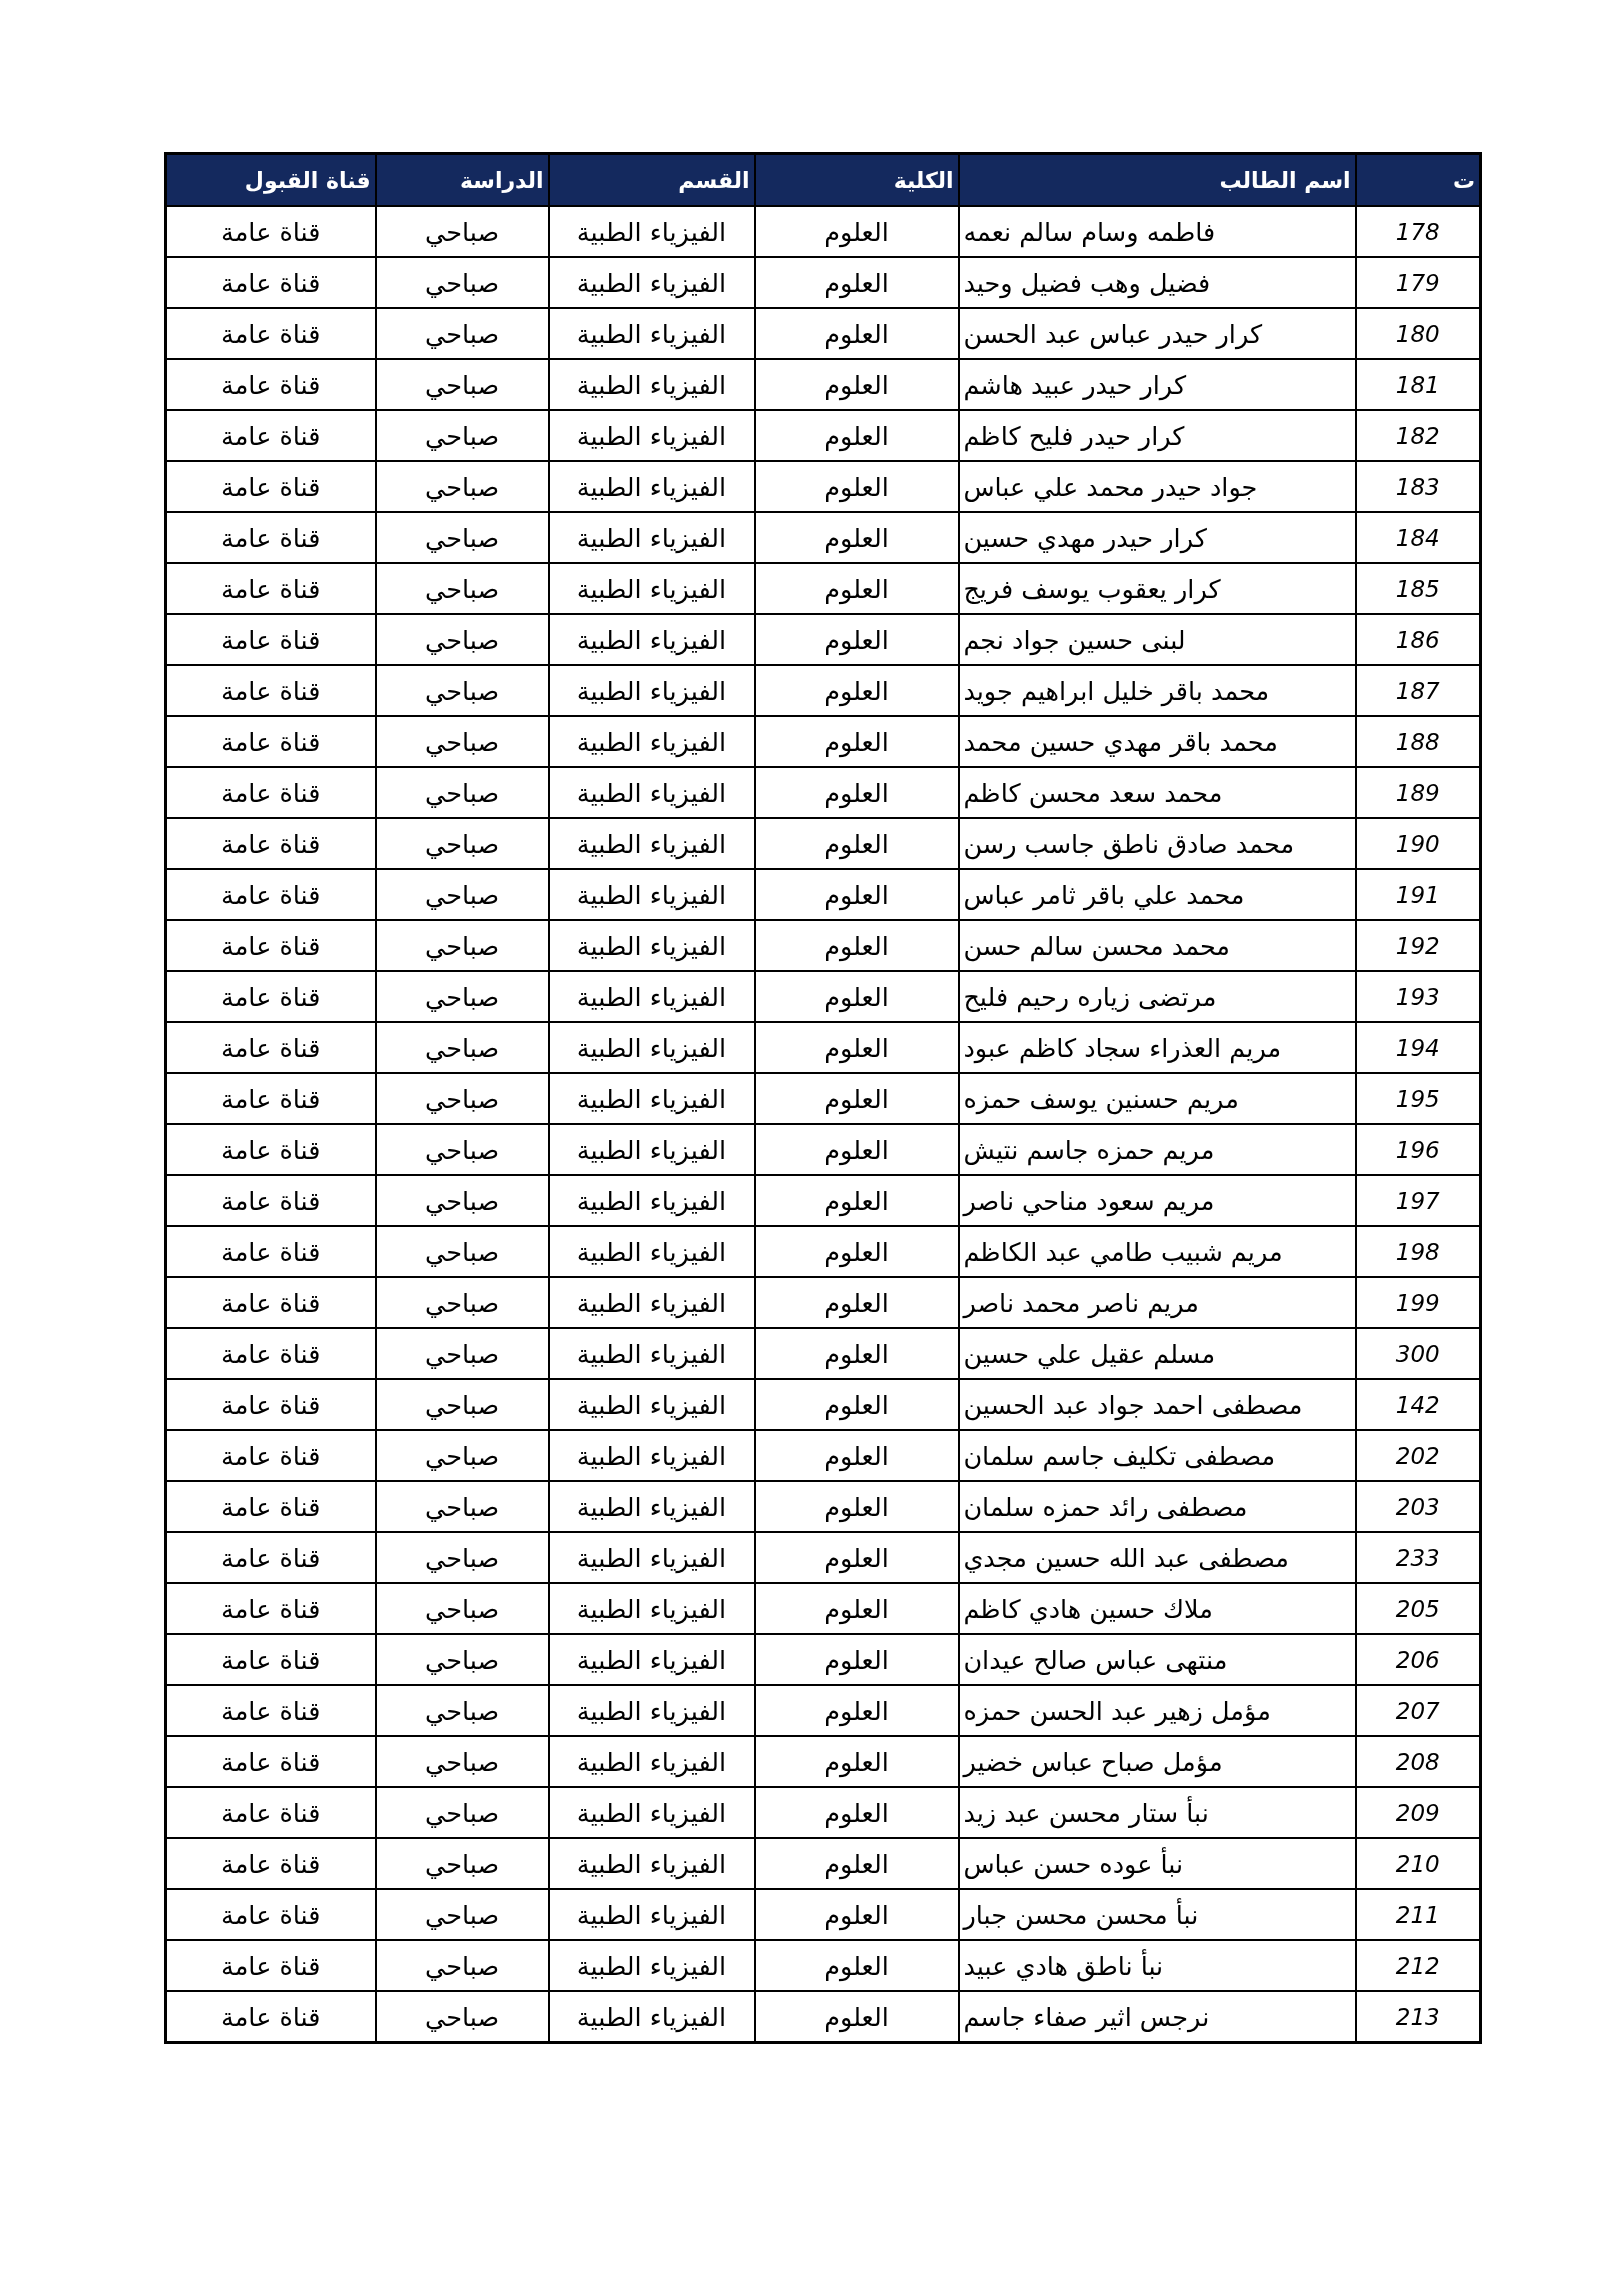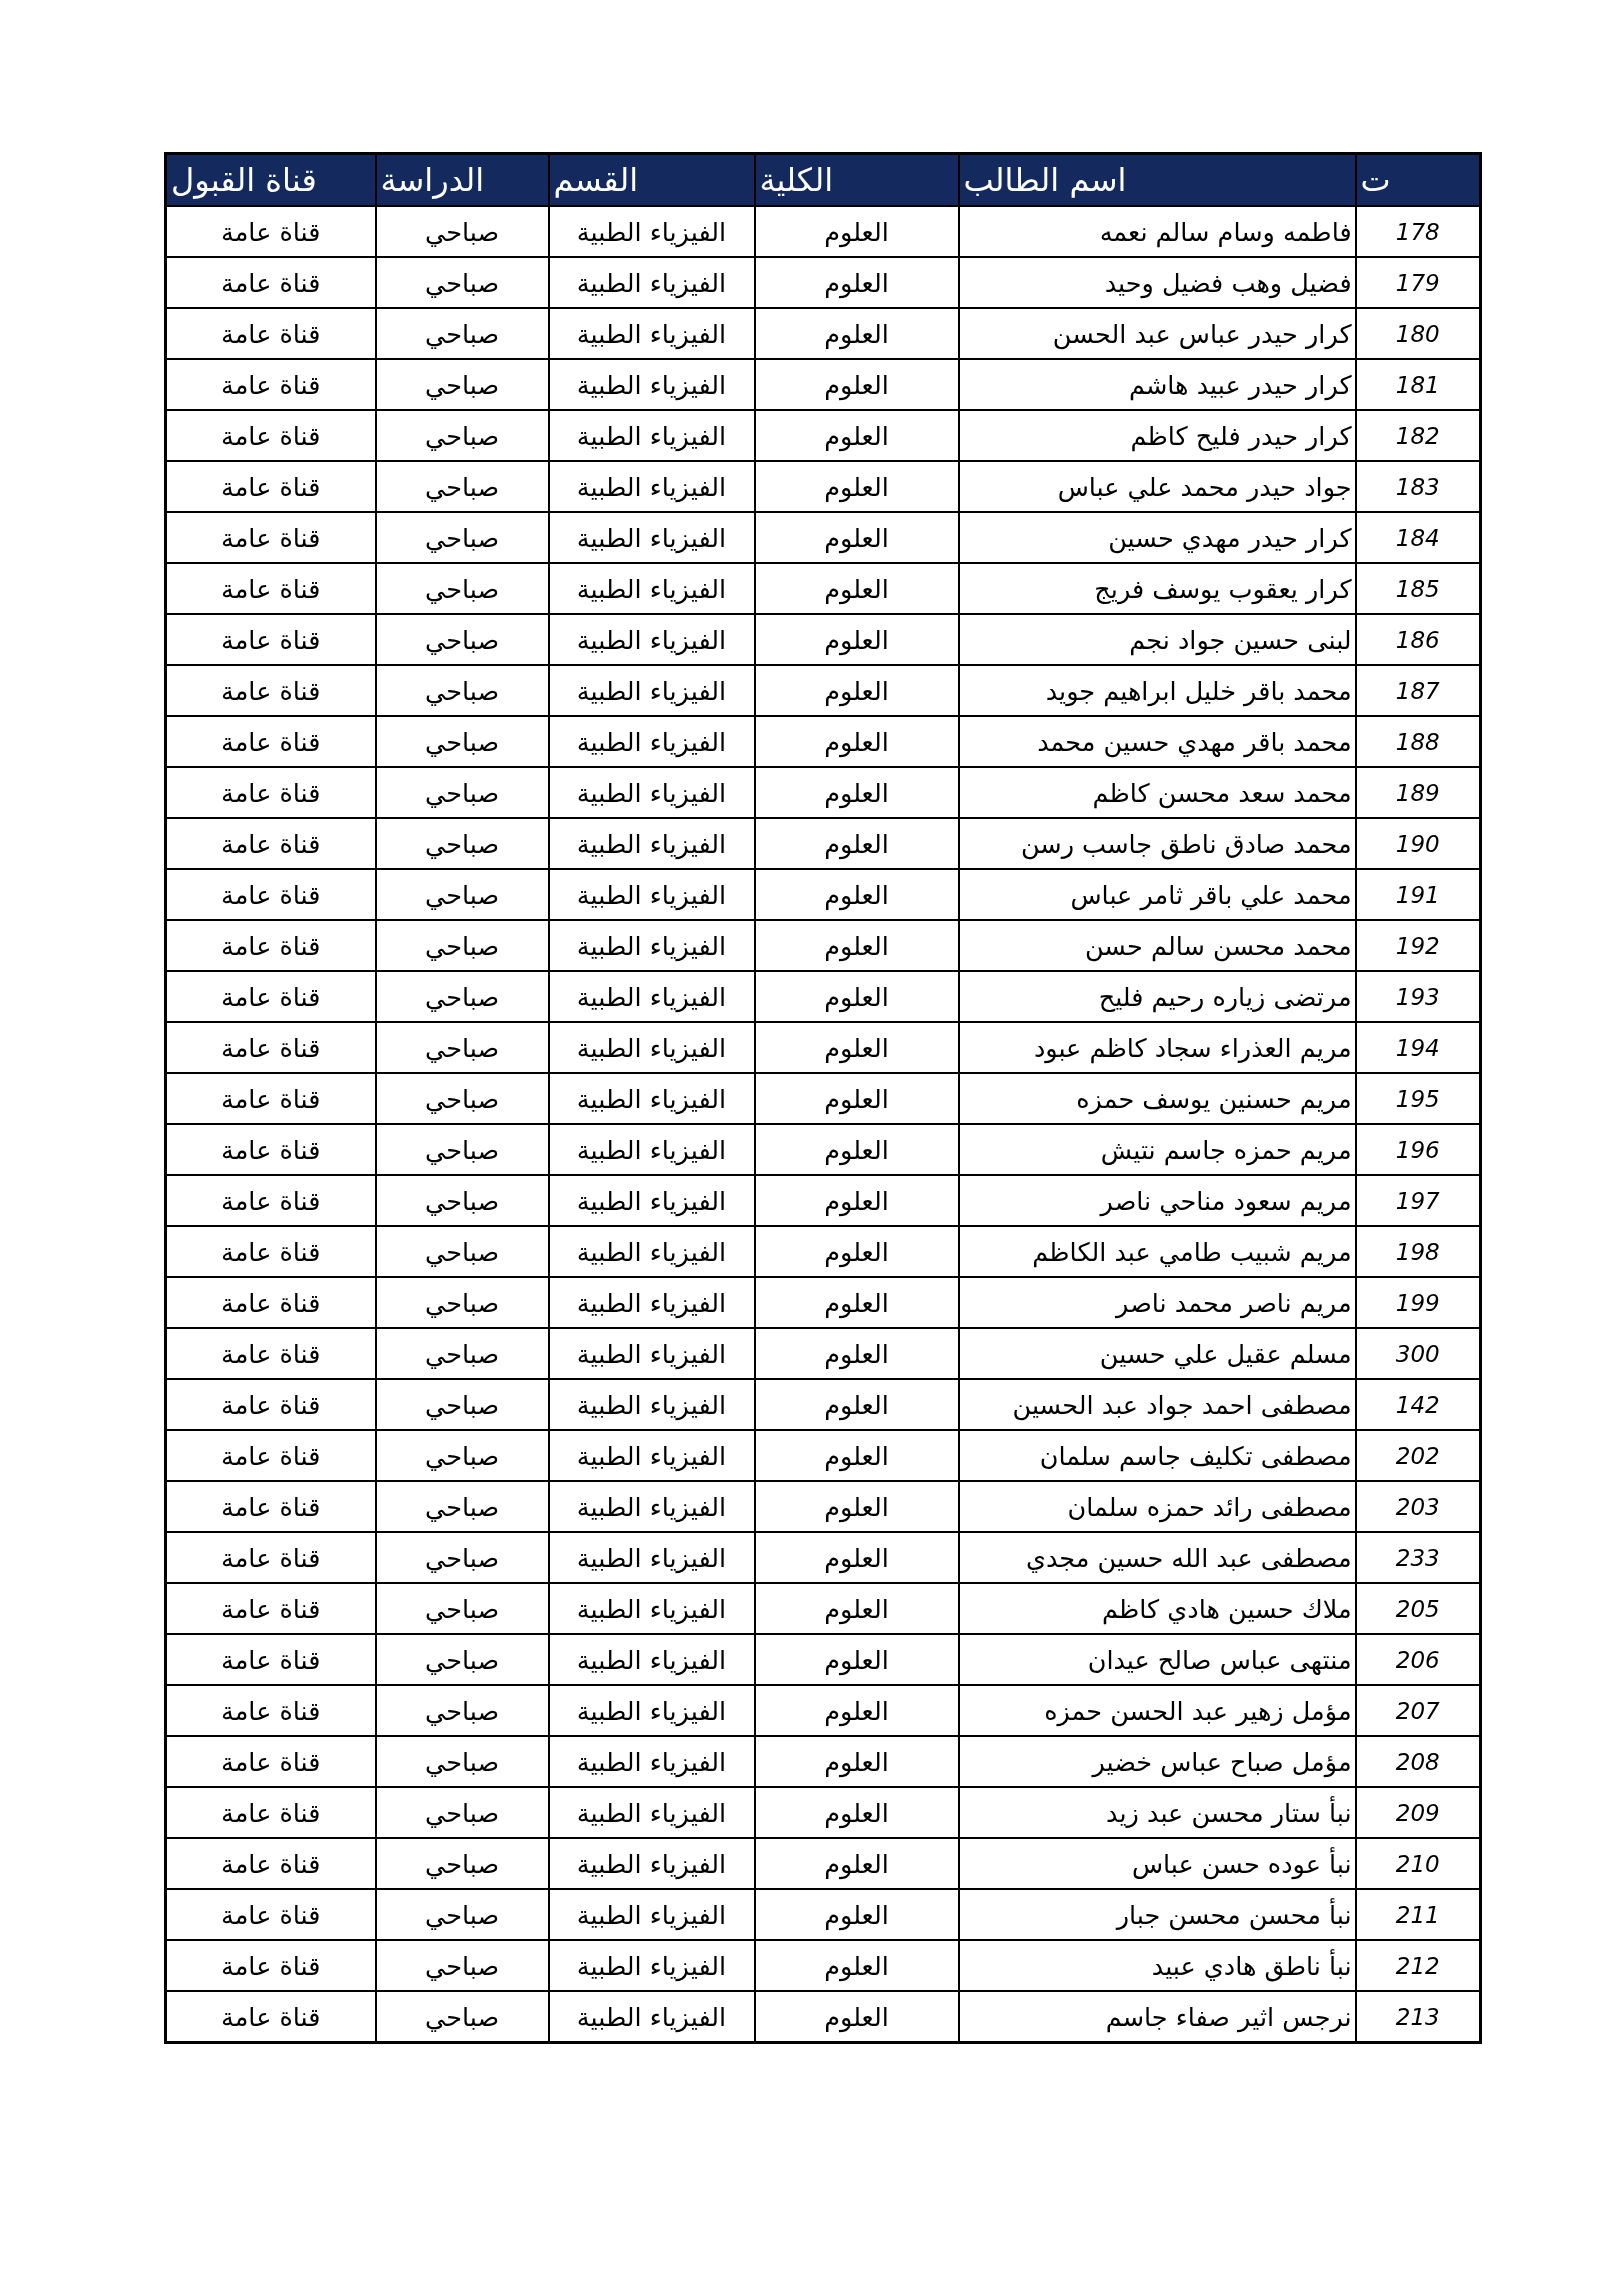--- a/index.html
+++ b/index.html
@@ -29,35 +29,35 @@
     border:3.9px solid var(--border-color);
   }
   th,td{
     border:2px solid var(--border-color);
     overflow:hidden;
     white-space:nowrap;
   }
   th{
     background:var(--header-bg);
     color:var(--header-fg);
-    font-size:32px;
-    font-weight:normal;
-    text-align:left;
+    font-size:22px;
+    font-weight:bold;
+    text-align:right;
     height:50px;
     padding:0 3.9px;
   }
   td{
     color:var(--body-fg);
     font-size:25.5px;
     text-align:center;
     height:49px;
     padding:0 3.9px;
   }
   td.name-cell{
-    text-align:right;
+    text-align:left;
     padding-right:2.9px;
   }
   td.no-cell{
     font-size:23px;
     font-style:italic;
   }
 </style>
 </head>
 <body>
 

